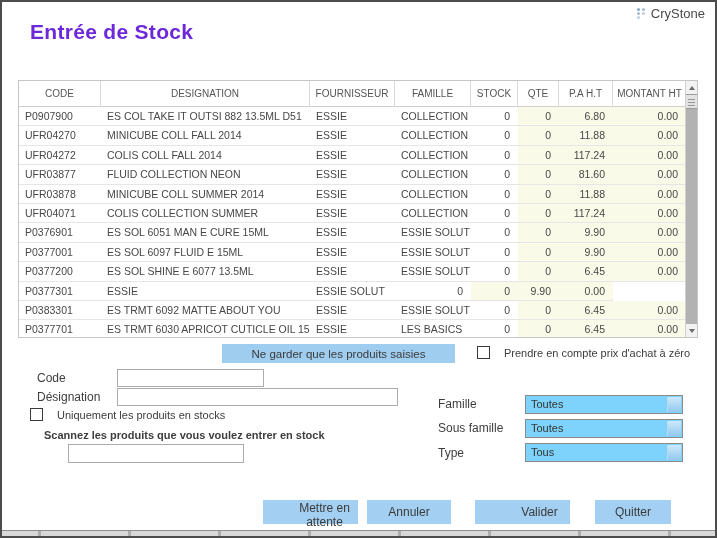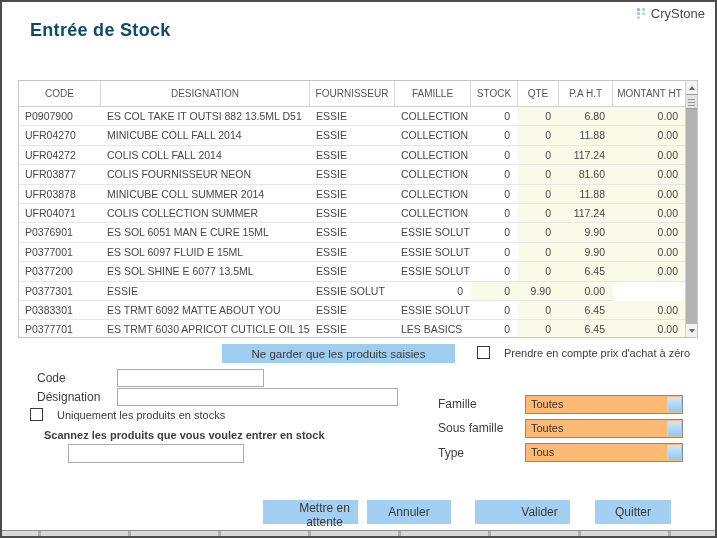--- a/index.html
+++ b/index.html
@@ -3,21 +3,21 @@
 <meta charset="utf-8">
 <style>
   html,body{margin:0;padding:0;background:#fff;}
   body{font-family:"Liberation Sans", sans-serif; -webkit-font-smoothing:antialiased;}
   .window{position:relative;width:717px;height:538px;background:#fff;overflow:hidden;}
   .frame{position:absolute;inset:0;border:2px solid #4c4c4c;pointer-events:none;z-index:50;}
 
   
   .brand{position:absolute;top:6px;right:12px;display:flex;align-items:center;gap:4px;font-size:13px;color:#4a4a4a;}
   .brand svg{display:block;}
-  .page-title{position:absolute;left:30px;top:20px;font-size:18px;font-weight:bold;color:#0c4a6e;letter-spacing:.3px;}
+  .page-title{position:absolute;left:30px;top:20px;font-size:21px;font-weight:bold;color:#6d28d9;letter-spacing:.3px;}
 
   
   .table-outer{position:absolute;left:18px;top:80px;width:680px;height:258px;border:1px solid #c5c5c5;background:#fff;box-sizing:border-box;}
   .grid{position:absolute;left:0;top:0;width:667px;height:100%;overflow:hidden;}
   .thead,.trow{display:grid;grid-template-columns:82px 209px 85px 76px 47px 41px 54px 73px;}
   .th{height:25px;line-height:25px;text-align:center;font-size:10px;color:#555;background:#fff;
       border-right:1px solid #d9d9d9;border-bottom:1px solid #cfcfcf;overflow:hidden;white-space:nowrap;}
   .th:last-child{border-right:none;}
   .td{height:19.4px;line-height:19.4px;font-size:10.5px;color:#474747;overflow:hidden;white-space:nowrap;
       border-bottom:1px solid #e6e6e6;box-sizing:border-box;}
@@ -49,21 +49,21 @@
   .txt{position:absolute;border:1px solid #ababab;background:#fff;font-family:inherit;font-size:11px;color:#333;
       box-sizing:border-box;padding:0 4px;outline:none;}
   .lbl-code{left:37px;top:371px;}
   .in-code{left:117px;top:369px;width:147px;height:18px;}
   .lbl-des{left:37px;top:390px;}
   .in-des{left:117px;top:388px;width:281px;height:18px;}
   .scan-lbl{position:absolute;left:44px;top:429px;font-size:11px;font-weight:bold;color:#3d3d3d;}
   .in-scan{left:68px;top:444px;width:176px;height:19px;}
 
   
-  .combo{position:absolute;width:158px;height:19px;border:1px solid #8a8a8a;background:#fdba74;box-sizing:border-box;cursor:pointer;}
+  .combo{position:absolute;width:158px;height:19px;border:1px solid #8a8a8a;background:#7dd3fc;box-sizing:border-box;cursor:pointer;}
   .combo .val{position:absolute;left:5px;top:0;line-height:17px;font-size:11px;color:#333;}
   .combo .drop{position:absolute;right:1px;top:1px;bottom:1px;width:13px;
       background:linear-gradient(#cfe8fa,#92c9ef);border-left:1px solid #bcd9ee;}
   .lbl-fam{left:438px;top:397px;}
   .co-fam{left:525px;top:395px;}
   .lbl-sfam{left:438px;top:421px;}
   .co-sfam{left:525px;top:419px;}
   .lbl-type{left:438px;top:446px;}
   .co-type{left:525px;top:443px;}
 
@@ -139,21 +139,21 @@
           <div class="td c1">COLIS COLL FALL 2014</div>
           <div class="td c2">ESSIE</div>
           <div class="td c3">COLLECTION</div>
           <div class="td c4">0</div>
           <div class="td c5">0</div>
           <div class="td c6">117.24</div>
           <div class="td c7">0.00</div>
         </div>
         <div class="trow">
           <div class="td c0">UFR03877</div>
-          <div class="td c1">COLIS FOURNISSEUR NEON</div>
+          <div class="td c1">FLUID COLLECTION NEON</div>
           <div class="td c2">ESSIE</div>
           <div class="td c3">COLLECTION</div>
           <div class="td c4">0</div>
           <div class="td c5">0</div>
           <div class="td c6">81.60</div>
           <div class="td c7">0.00</div>
         </div>
         <div class="trow">
           <div class="td c0">UFR03878</div>
           <div class="td c1">MINICUBE COLL SUMMER 2014</div>

